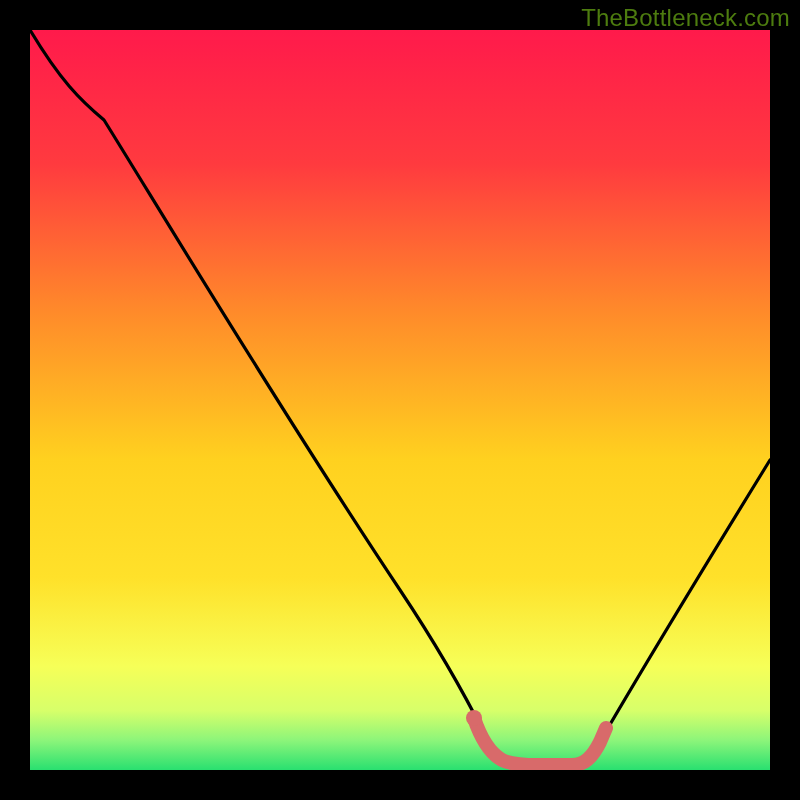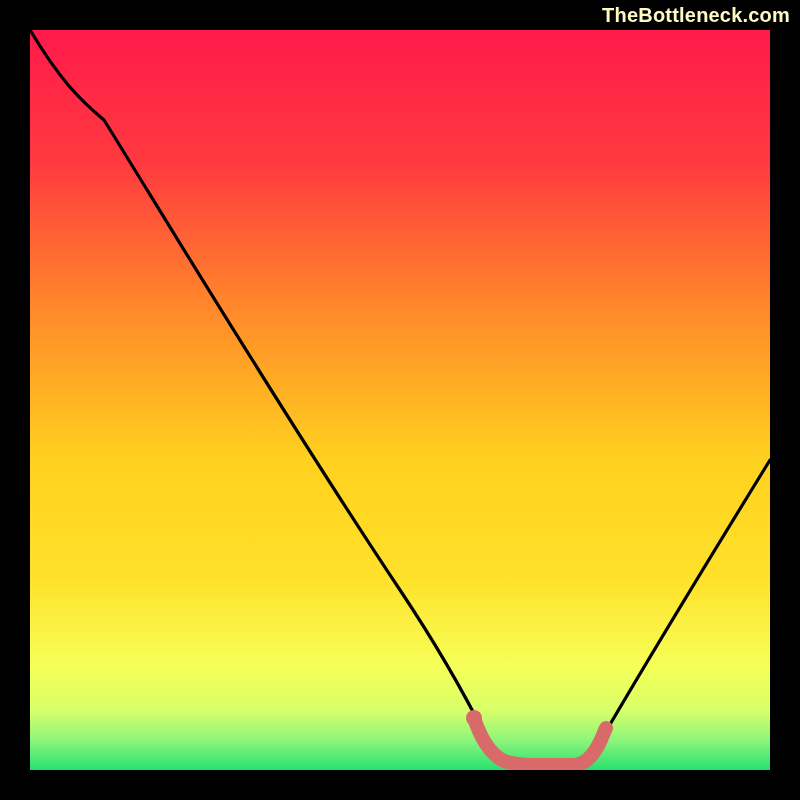--- a/index.html
+++ b/index.html
@@ -37,23 +37,23 @@
     left: 0;
     top: 0;
     width: 100%;
     height: 100%;
   }
   .attribution {
     position: absolute;
     top: 4px;
     right: 10px;
     font-family: Arial, Helvetica, sans-serif;
-    font-size: 20px;
-    font-weight: 700;
-    color: #fef9c3;
+    font-size: 24px;
+    font-weight: 400;
+    color: #4d7c0f;
     letter-spacing: 0.2px;
   }
 </style>
 </head>
 <body>
 
 <div class="frame">
 
   <div class="attribution">TheBottleneck.com</div>
 

